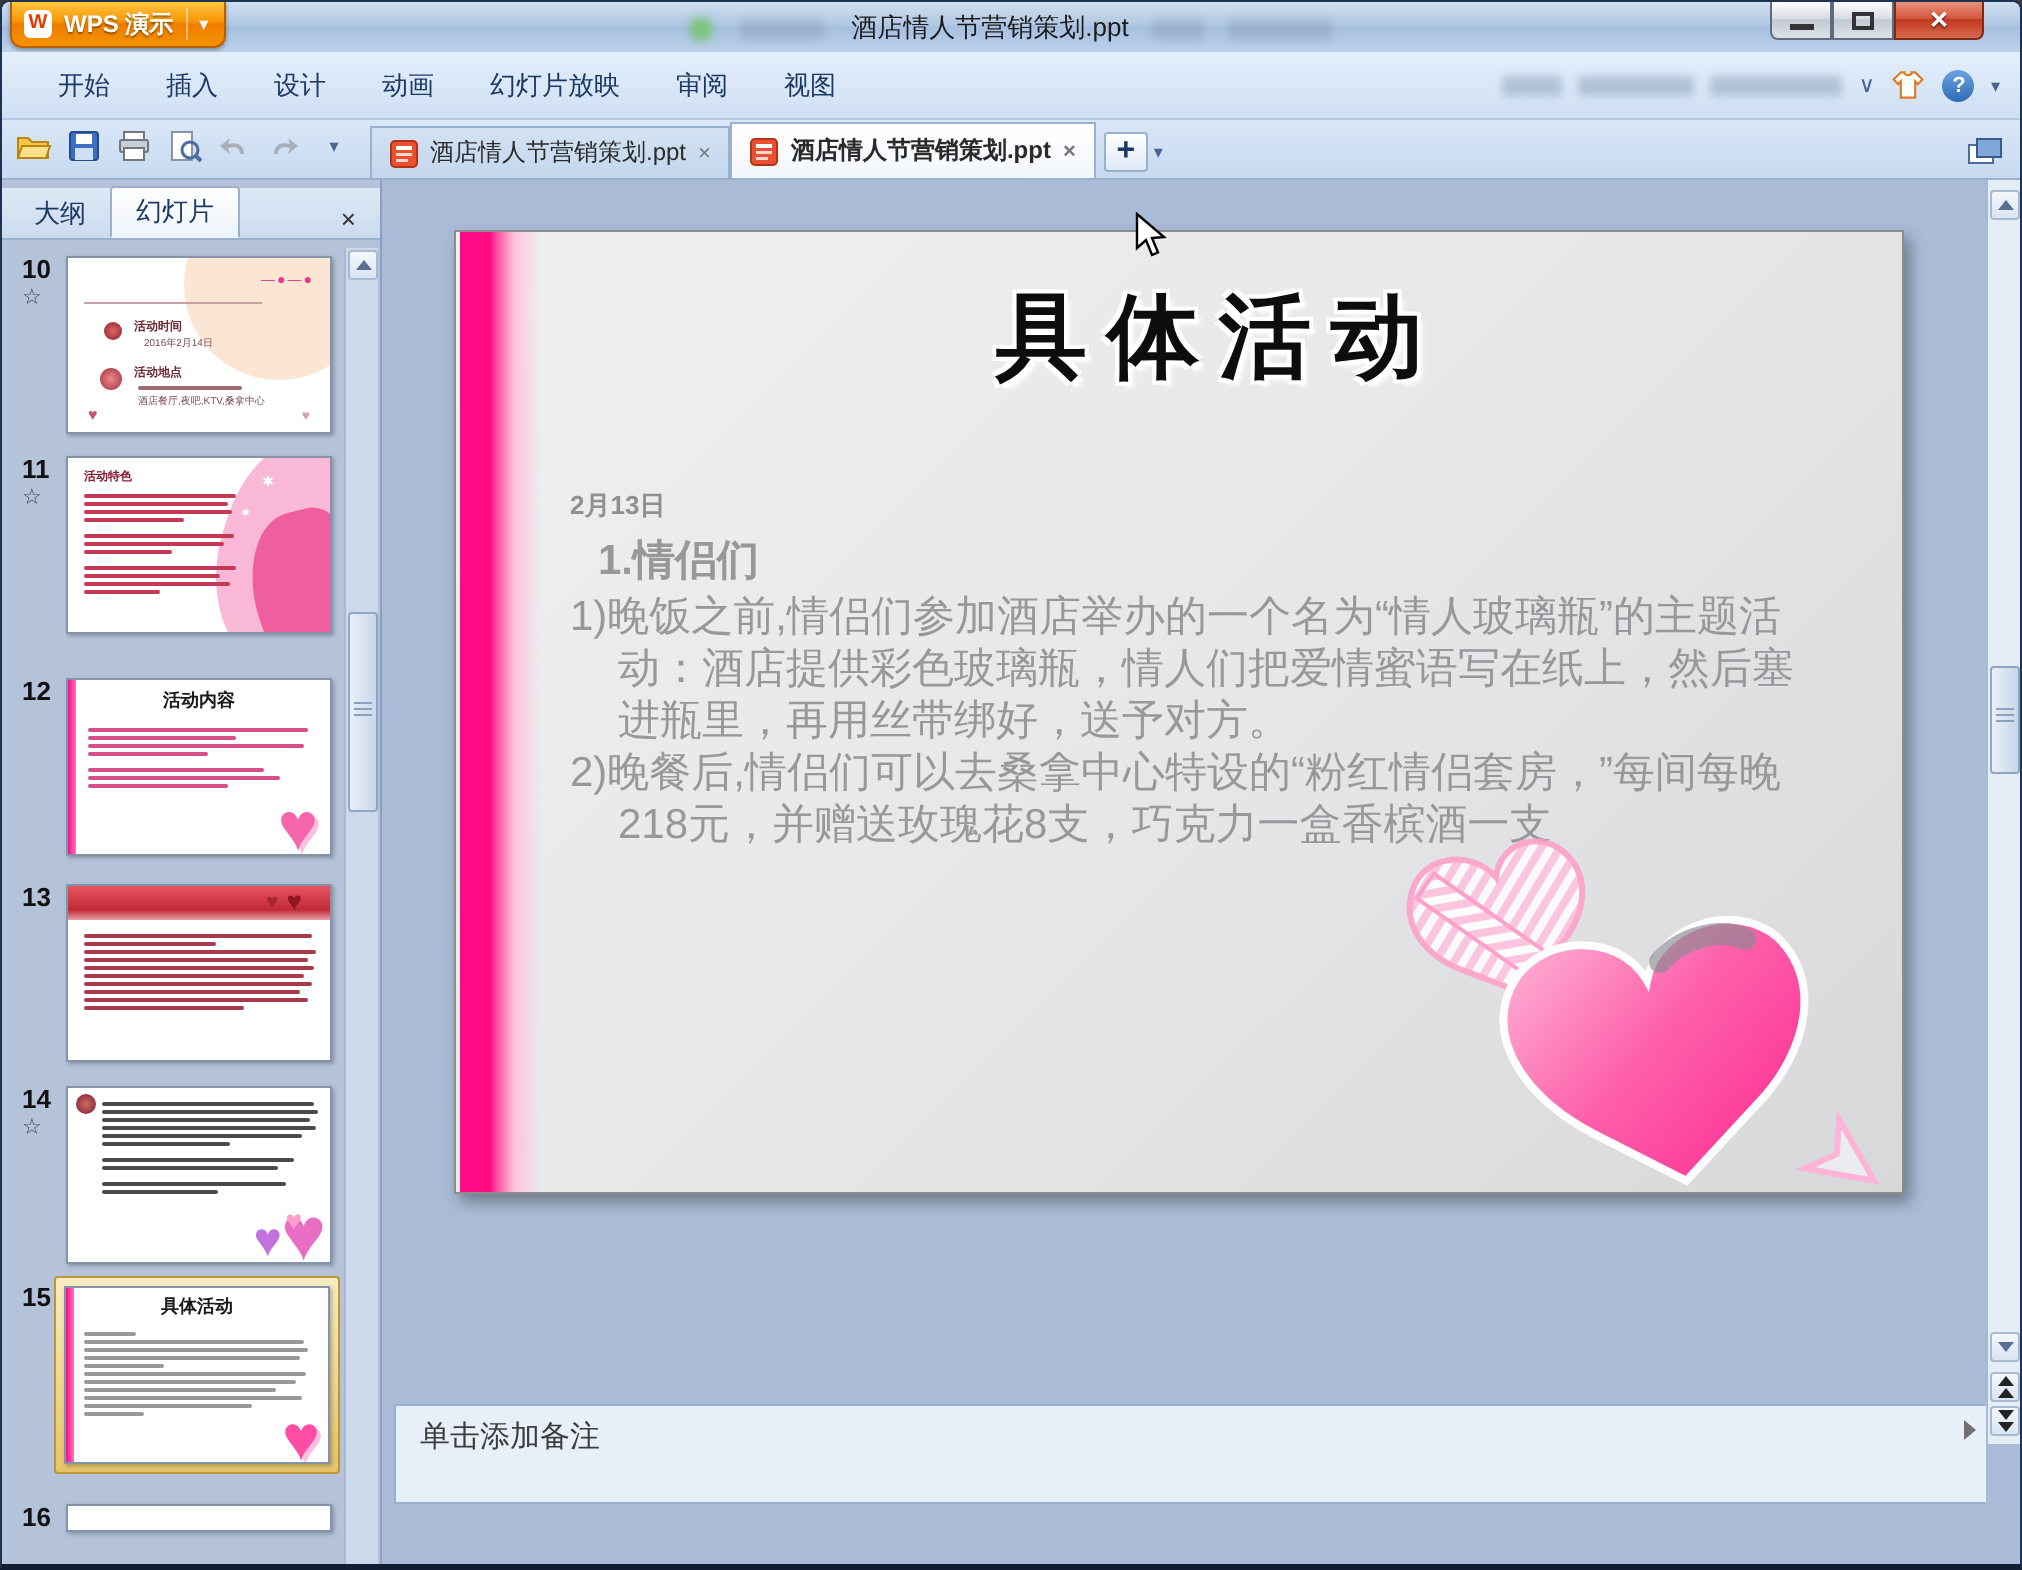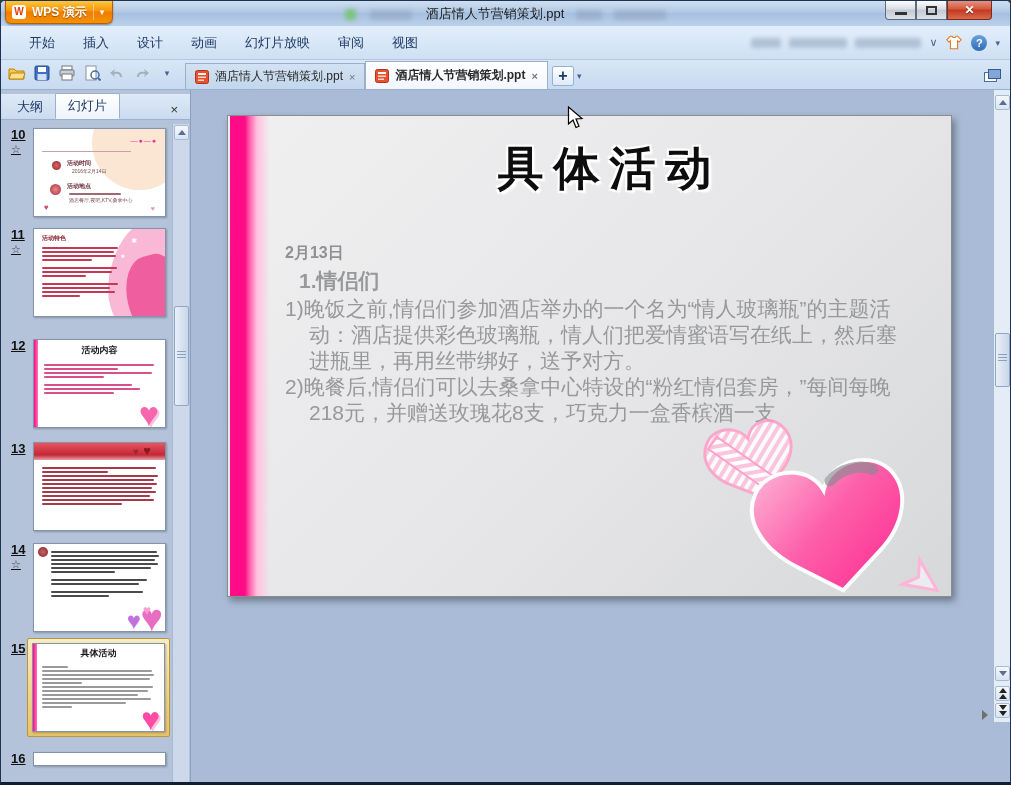--- a/index.html
+++ b/index.html
@@ -59,21 +59,21 @@
   .content{position:relative;height:750px;display:flex;background:#a9bbd6;}
   
   .sidebar{position:relative;width:190px;background:#b4c3d9;border-right:1px solid #8ba0bf;}
   .side-tabs{height:26px;margin-top:4px;display:flex;align-items:flex-end;background:linear-gradient(#dde9f6,#cbdbee);
     border-bottom:1px solid #9ab0cf;padding:0 4px;}
   .stab{padding:3px 12px;font-size:13px;color:#1d3a66;cursor:pointer;}
   .stab.active{background:linear-gradient(#ffffff,#eef4fb);border:1px solid #9ab0cf;border-bottom:1px solid #eef4fb;border-radius:2px 2px 0 0;}
   .side-close{margin-left:auto;color:#333;font-size:13px;padding:2px 8px;cursor:pointer;}
   .thumb-panel{position:absolute;left:0;right:0;top:34px;bottom:0;overflow:hidden;}
   .trow{position:absolute;left:10px;display:flex;}
-  .numcol{width:22px;font-size:13px;font-weight:bold;color:#111;line-height:14px;text-decoration:underline;}
+  .numcol{width:22px;font-size:13px;font-weight:bold;color:#111;line-height:14px;}
   .numcol .star{font-weight:normal;font-size:11px;color:#444;}
   .thumb{position:relative;width:133px;height:89px;background:#fff;border:1px solid #8393ab;
     box-shadow:1px 1px 2px rgba(0,0,0,.25);overflow:hidden;cursor:pointer;}
   .selbox{position:absolute;left:26px;width:143px;height:99px;background:linear-gradient(#f7ecc2,#e5c469);
     border:1px solid #bb9638;border-radius:2px;}
   .selbox .thumb{position:absolute;left:4px;top:4px;}
   .tl{height:2px;border-radius:1px;margin:2px 0;}
   .minibar{position:absolute;left:0;top:0;bottom:0;width:4px;background:linear-gradient(90deg,#ff0b87,#ff74b9);}
   .minititle{position:absolute;left:0;right:0;text-align:center;font-weight:bold;color:#1a1a1a;
     font-family:"Liberation Serif",serif;text-shadow:0 0 2px #fff;}
@@ -94,21 +94,21 @@
   .slide{position:absolute;left:36px;top:25px;width:725px;height:482px;
     background:linear-gradient(135deg,#f0f0f1,#e6e6e8 55%,#d7d8da);border:1px solid #8c8c8c;
     box-shadow:3px 4px 7px rgba(0,0,0,.35);overflow:hidden;}
   .pinkbar{position:absolute;left:2px;top:0;bottom:0;width:42px;
     background:linear-gradient(90deg,#ff0b87 0 15px,#ff56a5 19px,#ffc1de 27px,rgba(255,255,255,0) 40px);}
   .slide-title{position:absolute;left:60px;right:20px;top:22px;text-align:center;
     font-family:"Liberation Serif",serif;font-weight:bold;font-size:46px;letter-spacing:10px;color:#0d0d0d;
     text-shadow:2px 2px 0 #fff,-2px -2px 0 #fff,2px -2px 0 #fff,-2px 2px 0 #fff,3px 3px 2px rgba(255,255,255,.8);}
   .slide-body{position:absolute;left:57px;right:38px;top:124px;color:#97989a;
     font-family:"Liberation Serif",serif;font-size:21px;line-height:26px;z-index:2;}
-  .sb-date{font-size:16px;font-weight:bold;color:#8f9092;margin-bottom:2px;}
+  .sb-date{font-size:13px;font-weight:bold;color:#8f9092;margin-bottom:2px;}
   .sb-intro{text-indent:2.1em;}
   .sb-head{font-weight:bold;padding-left:14px;margin:2px 0;}
   .sb-item{padding-left:24px;text-indent:-24px;}
   .slide-heart{position:absolute;right:-16px;bottom:-18px;z-index:5;opacity:.95;}
   
   .vscroll{position:absolute;right:0;top:0;width:17px;height:632px;background:#e4ecf6;border-left:1px solid #a8bad2;}
   
   .notes{position:absolute;left:6px;right:17px;top:612px;height:50px;background:#e7eff9;
     border:1px solid #9ab0cf;border-right:none;padding:6px 12px;font-size:15px;color:#3c3c3c;cursor:text;}
   .notes-arrow{position:absolute;right:22px;top:620px;cursor:pointer;}
@@ -509,20 +509,23 @@
             </div>
         </div>
         <div class="sbtn" style="top:613px;">
           <div style="display:flex;flex-direction:column;gap:1px;">
               <div class="tri-down" style="border-top-color:#222;"></div>
               <div class="tri-down" style="border-top-color:#222;"></div>
             </div>
         </div>
       </div>
 
+      <div class="notes">
+        <span>单击添加备注</span>
+      </div>
       <div class="notes-arrow">
           <div class="tri-right"></div>
         </div>
     </div>
   </div>
 
   <div class="statusbar">
     <div class="segdiv"></div>
     <div class="seg2">Love_8</div>
     <div class="segdiv"></div>

